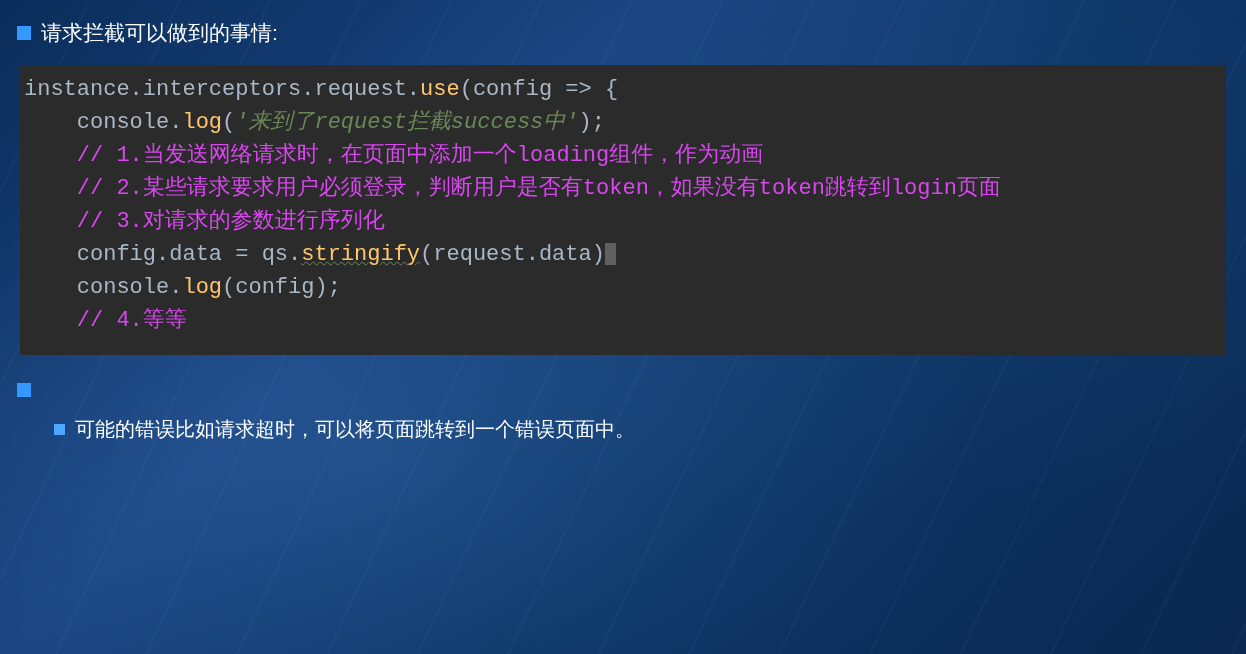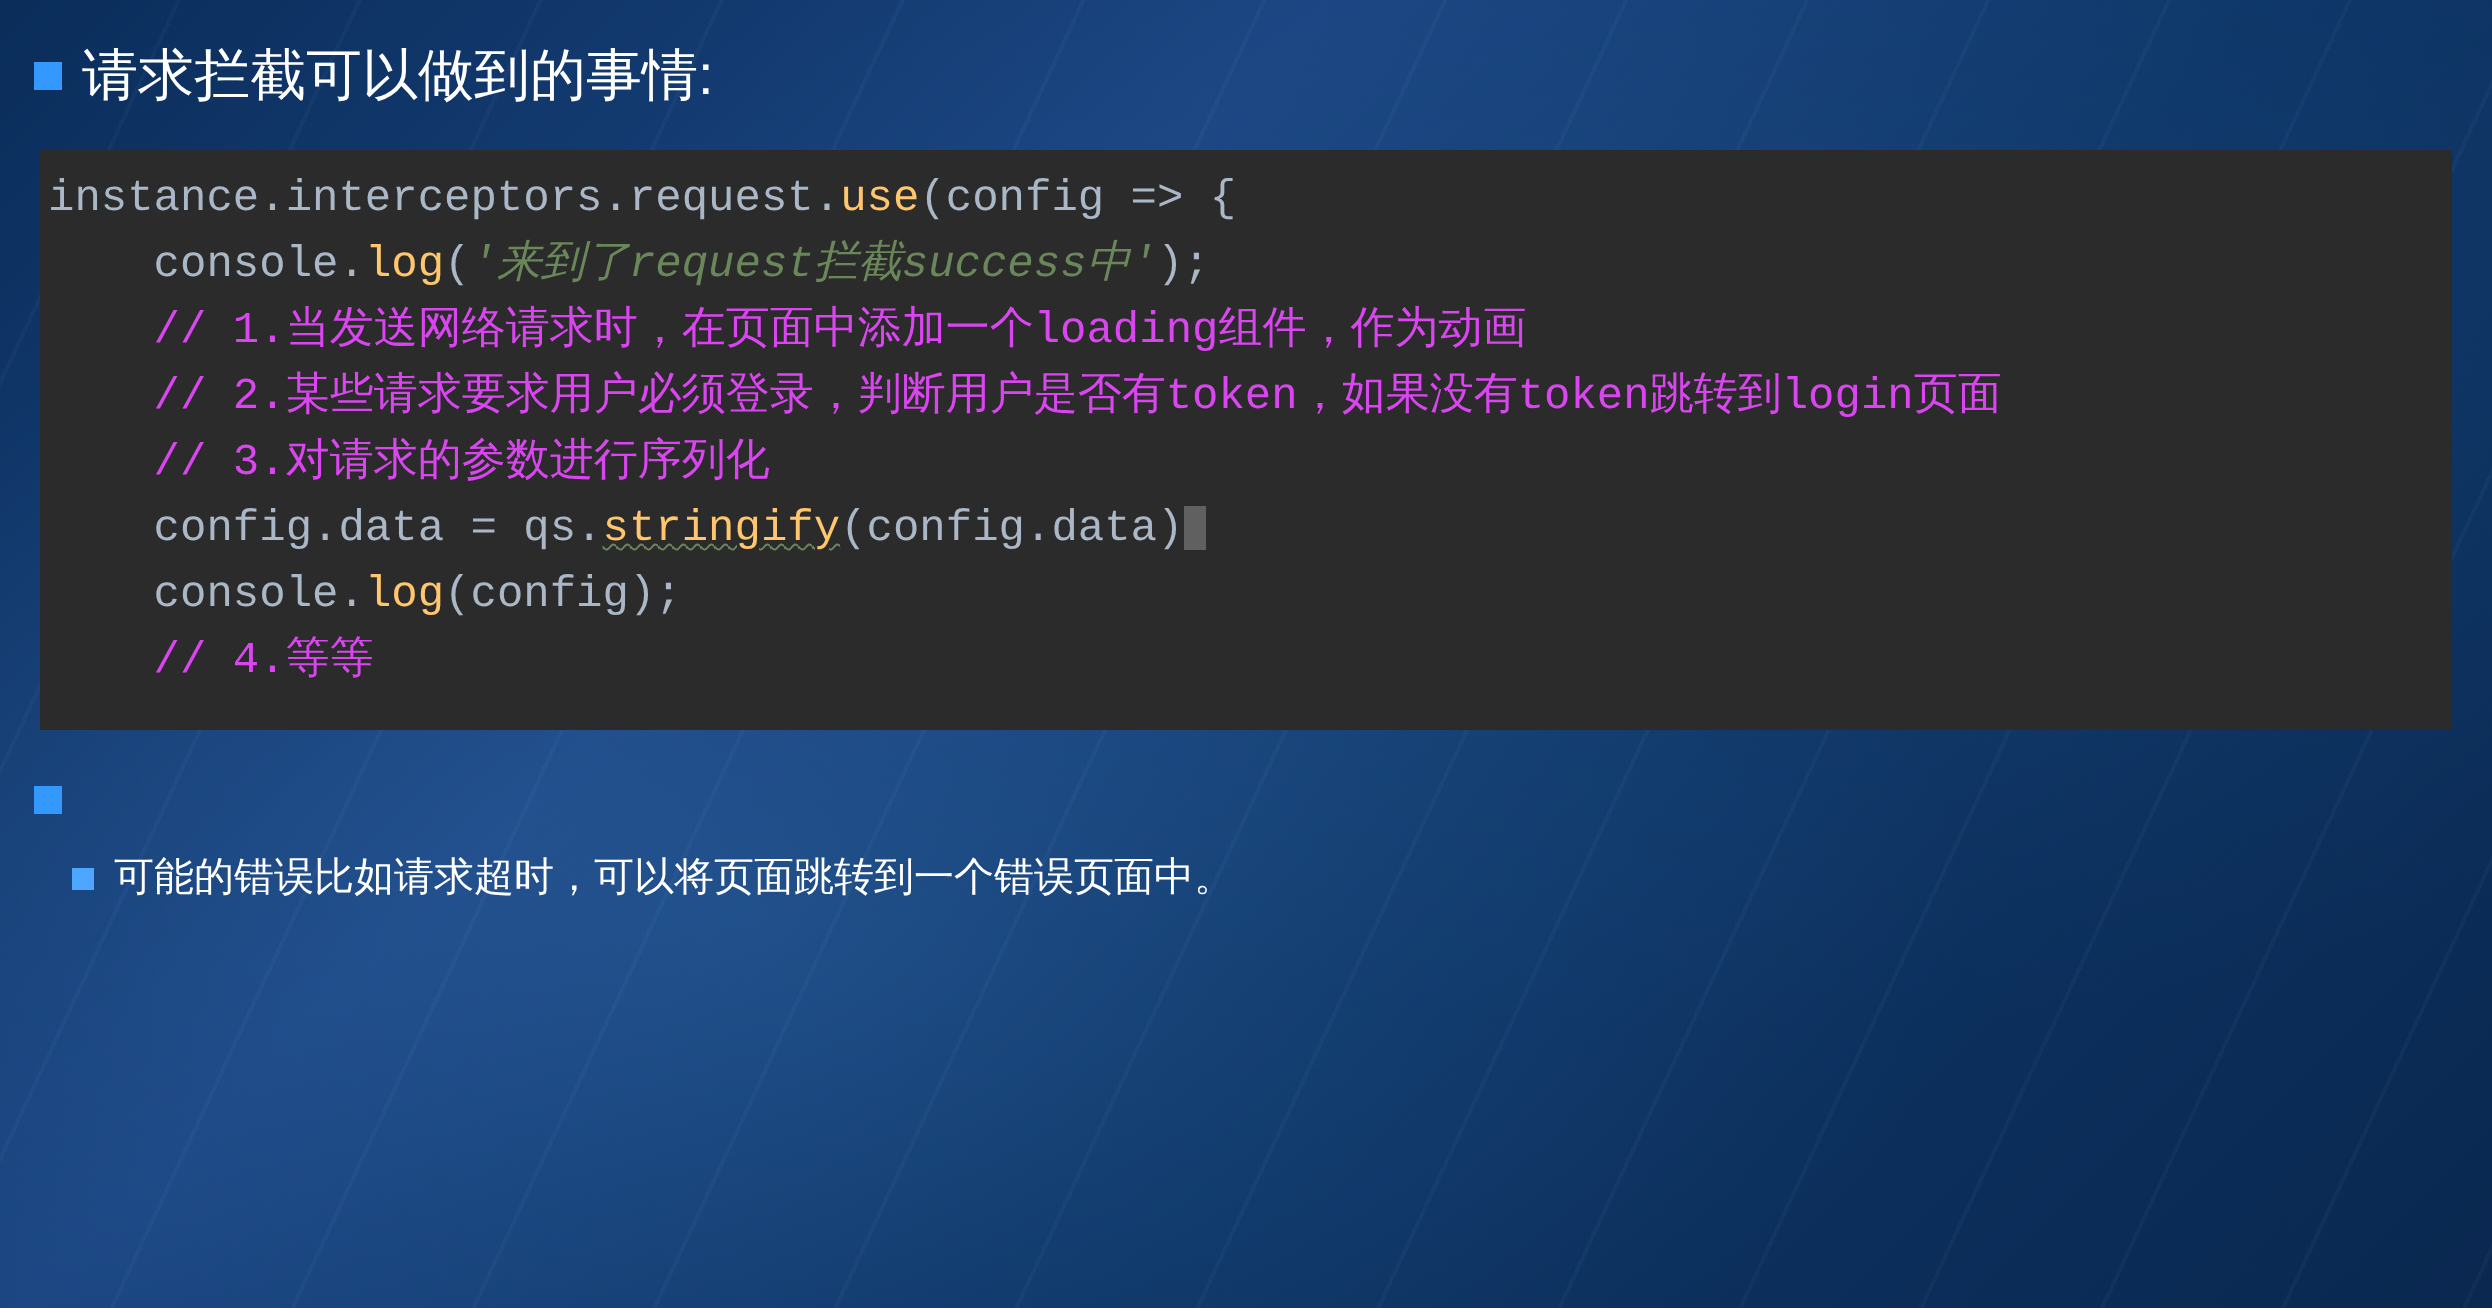--- a/index.html
+++ b/index.html
@@ -42,39 +42,39 @@
       position: relative;
       z-index: 1;
     }
     .bullet-row {
       display: flex;
       align-items: center;
       padding-left: 17px;
       margin-bottom: 18px;
     }
     .bullet-row.level2 {
-      padding-left: 36px;
+      padding-left: 54px;
       margin-top: 10px;
       margin-bottom: 0;
       font-family: Liberation Serif, serif;
     }
     .square-bullet {
       width: 14px;
       height: 14px;
       background: #3399ff;
       margin-right: 10px;
       flex-shrink: 0;
     }
     .square-bullet.small {
       width: 11px;
       height: 11px;
       background: #4da6ff;
     }
     .bullet-text {
-      font-size: 28px;
+      font-size: 21px;
       color: #ffffff;
       line-height: 1.4;
     }
     .bullet-text.small {
       font-size: 20px;
     }
     .code-block {
       background: #2b2b2b;
       margin: 0 20px 28px 20px;
       padding: 8px 0 18px 0;
@@ -117,21 +117,21 @@
   </div>
 
   <div class="code-block">
     <div class="code-line"><span class="tok-plain">instance.interceptors.request.</span><span class="tok-method">use</span><span class="tok-plain">(config =&gt; {</span></div>
     <div class="code-line"><span class="tok-plain">    console.</span><span class="tok-method">log</span><span class="tok-plain">(</span><span class="tok-string">'来到了request拦截success中'</span><span class="tok-plain">);</span></div>
     <div class="code-line"><span class="tok-comment">    // 1.当发送网络请求时，在页面中添加一个loading组件，作为动画</span></div>
     <div class="code-line"><span class="tok-comment"></span></div>
     <div class="code-line"><span class="tok-comment">    // 2.某些请求要求用户必须登录，判断用户是否有token，如果没有token跳转到login页面</span></div>
     <div class="code-line"><span class="tok-comment"></span></div>
     <div class="code-line"><span class="tok-comment">    // 3.对请求的参数进行序列化</span></div>
-    <div class="code-line"><span class="tok-plain">    config.data = qs.</span><span class="tok-method tok-squiggly">stringify</span><span class="tok-plain">(config.data)</span><span class="cursor-block"></span></div>
+    <div class="code-line"><span class="tok-plain">    config.data = qs.</span><span class="tok-method tok-squiggly">stringify</span><span class="tok-plain">(request.data)</span><span class="cursor-block"></span></div>
     <div class="code-line"><span class="tok-plain">    console.</span><span class="tok-method">log</span><span class="tok-plain">(config);</span></div>
     <div class="code-line"><span class="tok-comment"></span></div>
     <div class="code-line"><span class="tok-comment">    // 4.等等</span></div>
   </div>
 
   <div class="bullet-row">
     <div class="square-bullet"></div>
   </div>
 
   <div class="bullet-row level2">

